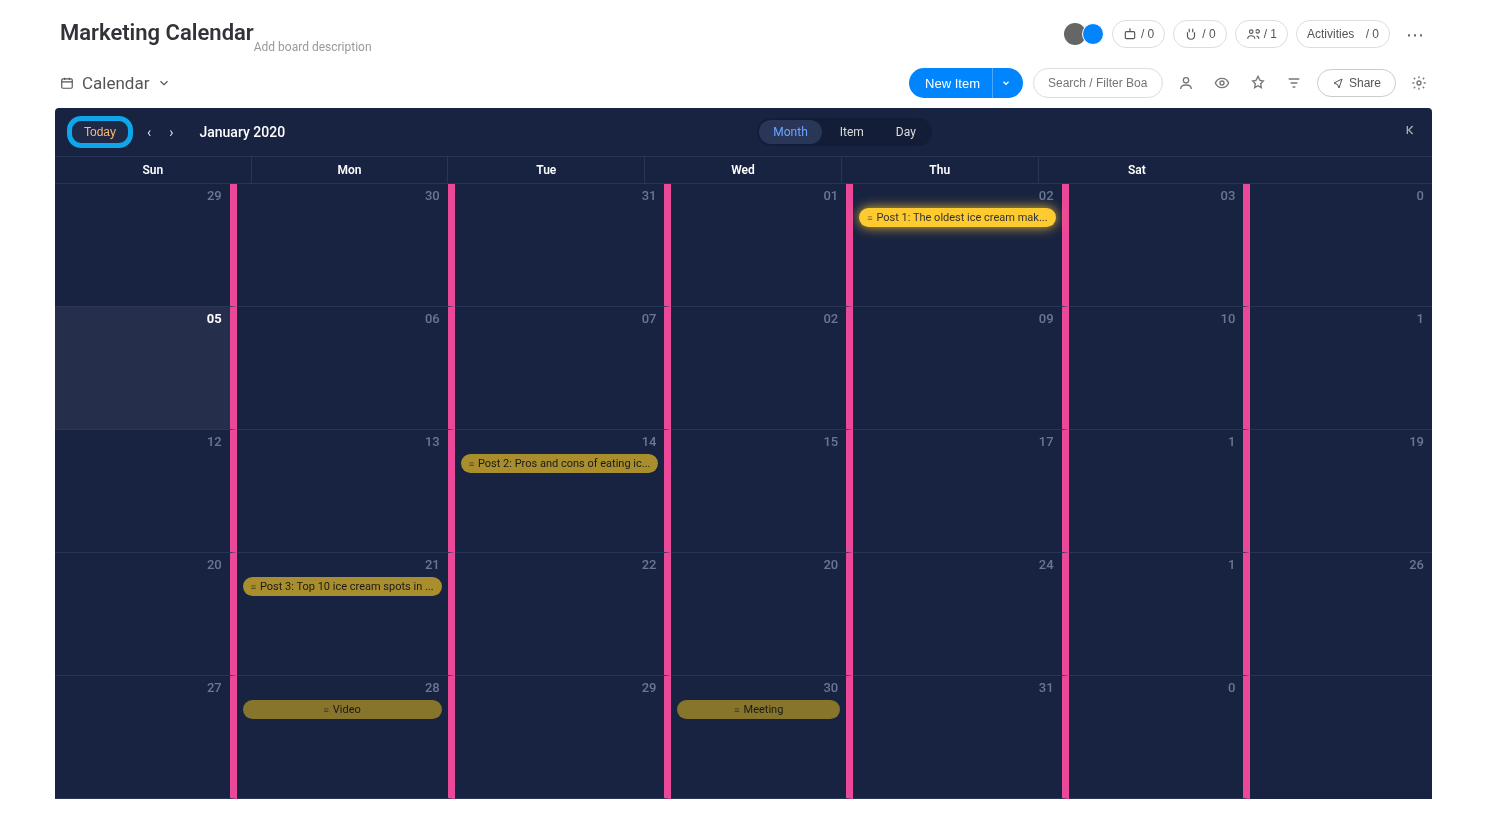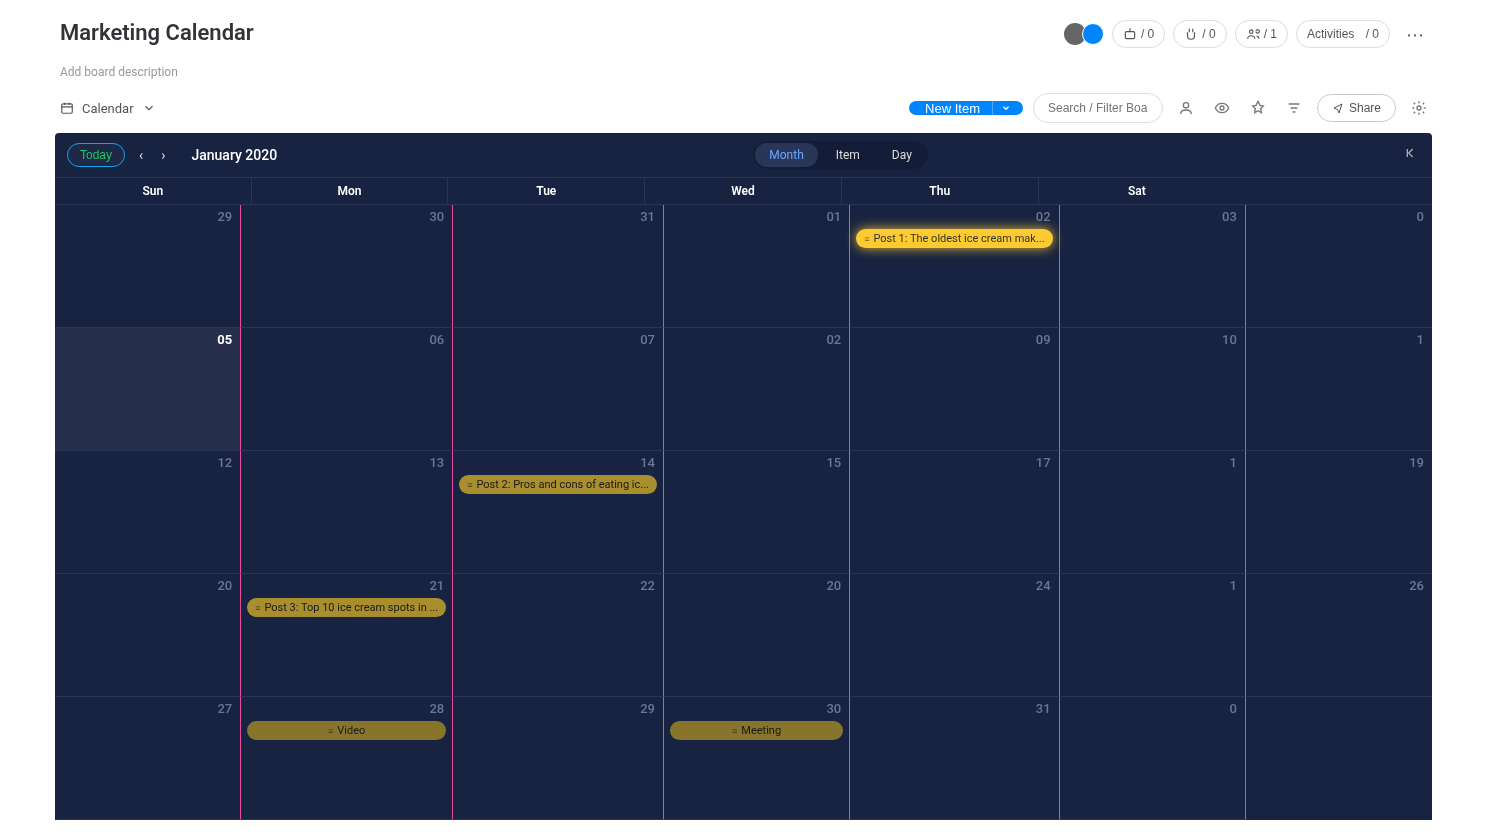--- a/index.html
+++ b/index.html
@@ -1,59 +1,59 @@
 <!DOCTYPE html>
 <html><head>
 <meta charset="utf-8">
 <style>
 * { margin: 0; padding: 0; box-sizing: border-box; }
 body { font-family: -apple-system, BlinkMacSystemFont, 'Segoe UI', Roboto, Arial, sans-serif; background: #fff; width: 1492px; height: 832px; overflow: hidden; }
 
 .header { padding: 20px 60px 8px 60px; display: flex; align-items: flex-start; justify-content: space-between; }
-.header-left { display: flex; flex-direction: column; }
+.header-left { display: flex; flex-direction: row; }
 .board-title { font-size: 22px; font-weight: 600; color: #323338; }
 .board-desc { font-size: 12px; color: #999; margin-top: 20px; }
 .header-right { display: flex; align-items: center; gap: 8px; }
 .avatar-group { display: flex; align-items: center; }
 .avatar-circle { width: 22px; height: 22px; border-radius: 50%; background: #666; margin-left: -4px; }
 .avatar-circle.blue { background: #0085ff; border: 1px solid #fff; }
 .pill-btn { display: inline-flex; align-items: center; gap: 4px; height: 28px; padding: 0 10px; border: 1px solid #ddd; border-radius: 14px; font-size: 12px; color: #555; background: #fff; cursor: pointer; }
 .pill-btn svg { width: 14px; height: 14px; }
 .dots-btn { padding: 0 8px; cursor: pointer; color: #666; font-size: 18px; }
 
 .subheader { padding: 6px 60px 10px 60px; display: flex; align-items: center; justify-content: space-between; }
-.view-switch { display: flex; align-items: center; gap: 8px; color: #555; font-size: 13px; cursor: pointer; }
+.view-switch { display: flex; align-items: center; gap: 8px; color: #555; font-size: 17px; cursor: pointer; }
 .view-switch svg { width: 14px; height: 14px; }
 .subheader-right { display: flex; align-items: center; gap: 10px; }
-.new-item-btn { display: inline-flex; align-items: center; background: #0085ff; color: #fff; border: none; border-radius: 16px; height: 14px; font-size: 13px; font-weight: 500; cursor: pointer; overflow: hidden; }
+.new-item-btn { display: inline-flex; align-items: center; background: #0085ff; color: #fff; border: none; border-radius: 16px; height: 30px; font-size: 13px; font-weight: 500; cursor: pointer; overflow: hidden; }
 .new-item-btn .label { padding: 0 12px 0 16px; }
 .new-item-btn .chev { padding: 0 12px 0 8px; border-left: 1px solid rgba(255,255,255,0.3); display: flex; align-items: center; height: 100%; }
 .search-input { height: 30px; width: 130px; border: 1px solid #ddd; border-radius: 16px; padding: 0 14px; font-size: 12px; color: #555; outline: none; }
 .icon-btn { width: 26px; height: 26px; display: inline-flex; align-items: center; justify-content: center; color: #777; cursor: pointer; }
 .icon-btn svg { width: 16px; height: 16px; }
 .share-btn { display: inline-flex; align-items: center; gap: 5px; height: 28px; padding: 0 14px; border: 1px solid #ccc; border-radius: 14px; font-size: 12px; color: #555; background: #fff; cursor: pointer; }
 
 .calendar-wrap { margin: 0 60px 0 55px; background: #182341; color: #ddd; border-radius: 4px 4px 0 0; overflow: hidden; }
 .cal-toolbar { display: flex; align-items: center; justify-content: space-between; padding: 8px 12px; }
 .cal-toolbar-left { display: flex; align-items: center; gap: 10px; }
-.today-btn { border: 1px solid #0ea5e9; background: #1e2948; color: #22c55e; font-size: 12px; padding: 4px 12px; border-radius: 14px; cursor: pointer; }
+.today-btn { border: 5px solid #0ea5e9; background: #1e2948; color: #fdba74; font-size: 12px; padding: 4px 12px; border-radius: 14px; cursor: pointer; }
 .nav-arrow { color: #ddd; cursor: pointer; font-size: 14px; padding: 0 4px; }
 .month-label { color: #fff; font-size: 14px; font-weight: 500; margin-left: 12px; }
 .cal-toolbar-center { display: flex; align-items: center; gap: 4px; background: rgba(0,0,0,0.15); border-radius: 16px; padding: 2px; }
 .range-btn { font-size: 12px; color: #ddd; padding: 5px 14px; border-radius: 14px; cursor: pointer; }
 .range-btn.active { background: #2a3658; color: #6ba5ff; }
 .collapse-icon { color: #aaa; cursor: pointer; }
 .collapse-icon svg { width: 16px; height: 16px; }
 
 .day-headers { display: grid; grid-template-columns: repeat(7, 1fr); border-top: 1px solid #2a3556; border-bottom: 1px solid #2a3556; }
 .day-header { text-align: center; font-size: 12px; font-weight: 600; padding: 6px 0; color: #fff; border-right: 1px solid #2a3556; }
 .day-header:last-child { border-right: none; }
 
 .grid { display: grid; grid-template-columns: repeat(7, 1fr); grid-template-rows: repeat(5, 123px); }
-.cell { border-right: 1px solid #ec4899; border-bottom: 1px solid #2a3556; position: relative; padding: 4px 6px; }
+.cell { border-right: 7px solid #ec4899; border-bottom: 1px solid #2a3556; position: relative; padding: 4px 6px; }
 .cell:nth-child(7n) { border-right: none; }
 .cell.today { background: rgba(255,255,255,0.06); }
 .cell .date { position: absolute; top: 4px; right: 8px; font-size: 13px; color: #6b7694; font-weight: 500; }
 .cell.today .date { color: #fff; font-weight: 700; }
 .cell .events { margin-top: 20px; }
 .event { background: #fdcb2f; color: #333; font-size: 11px; padding: 3px 8px; border-radius: 10px; white-space: nowrap; overflow: hidden; text-overflow: ellipsis; cursor: pointer; display: flex; align-items: center; gap: 4px; }
 .event.dim { background: #a98e2e; color: #1a1a1a; }
 .event.dim2 { background: #87752b; }
 .event.centered { justify-content: center; }
 .event.highlight { box-shadow: 0 0 12px rgba(253,203,47,0.9); }

